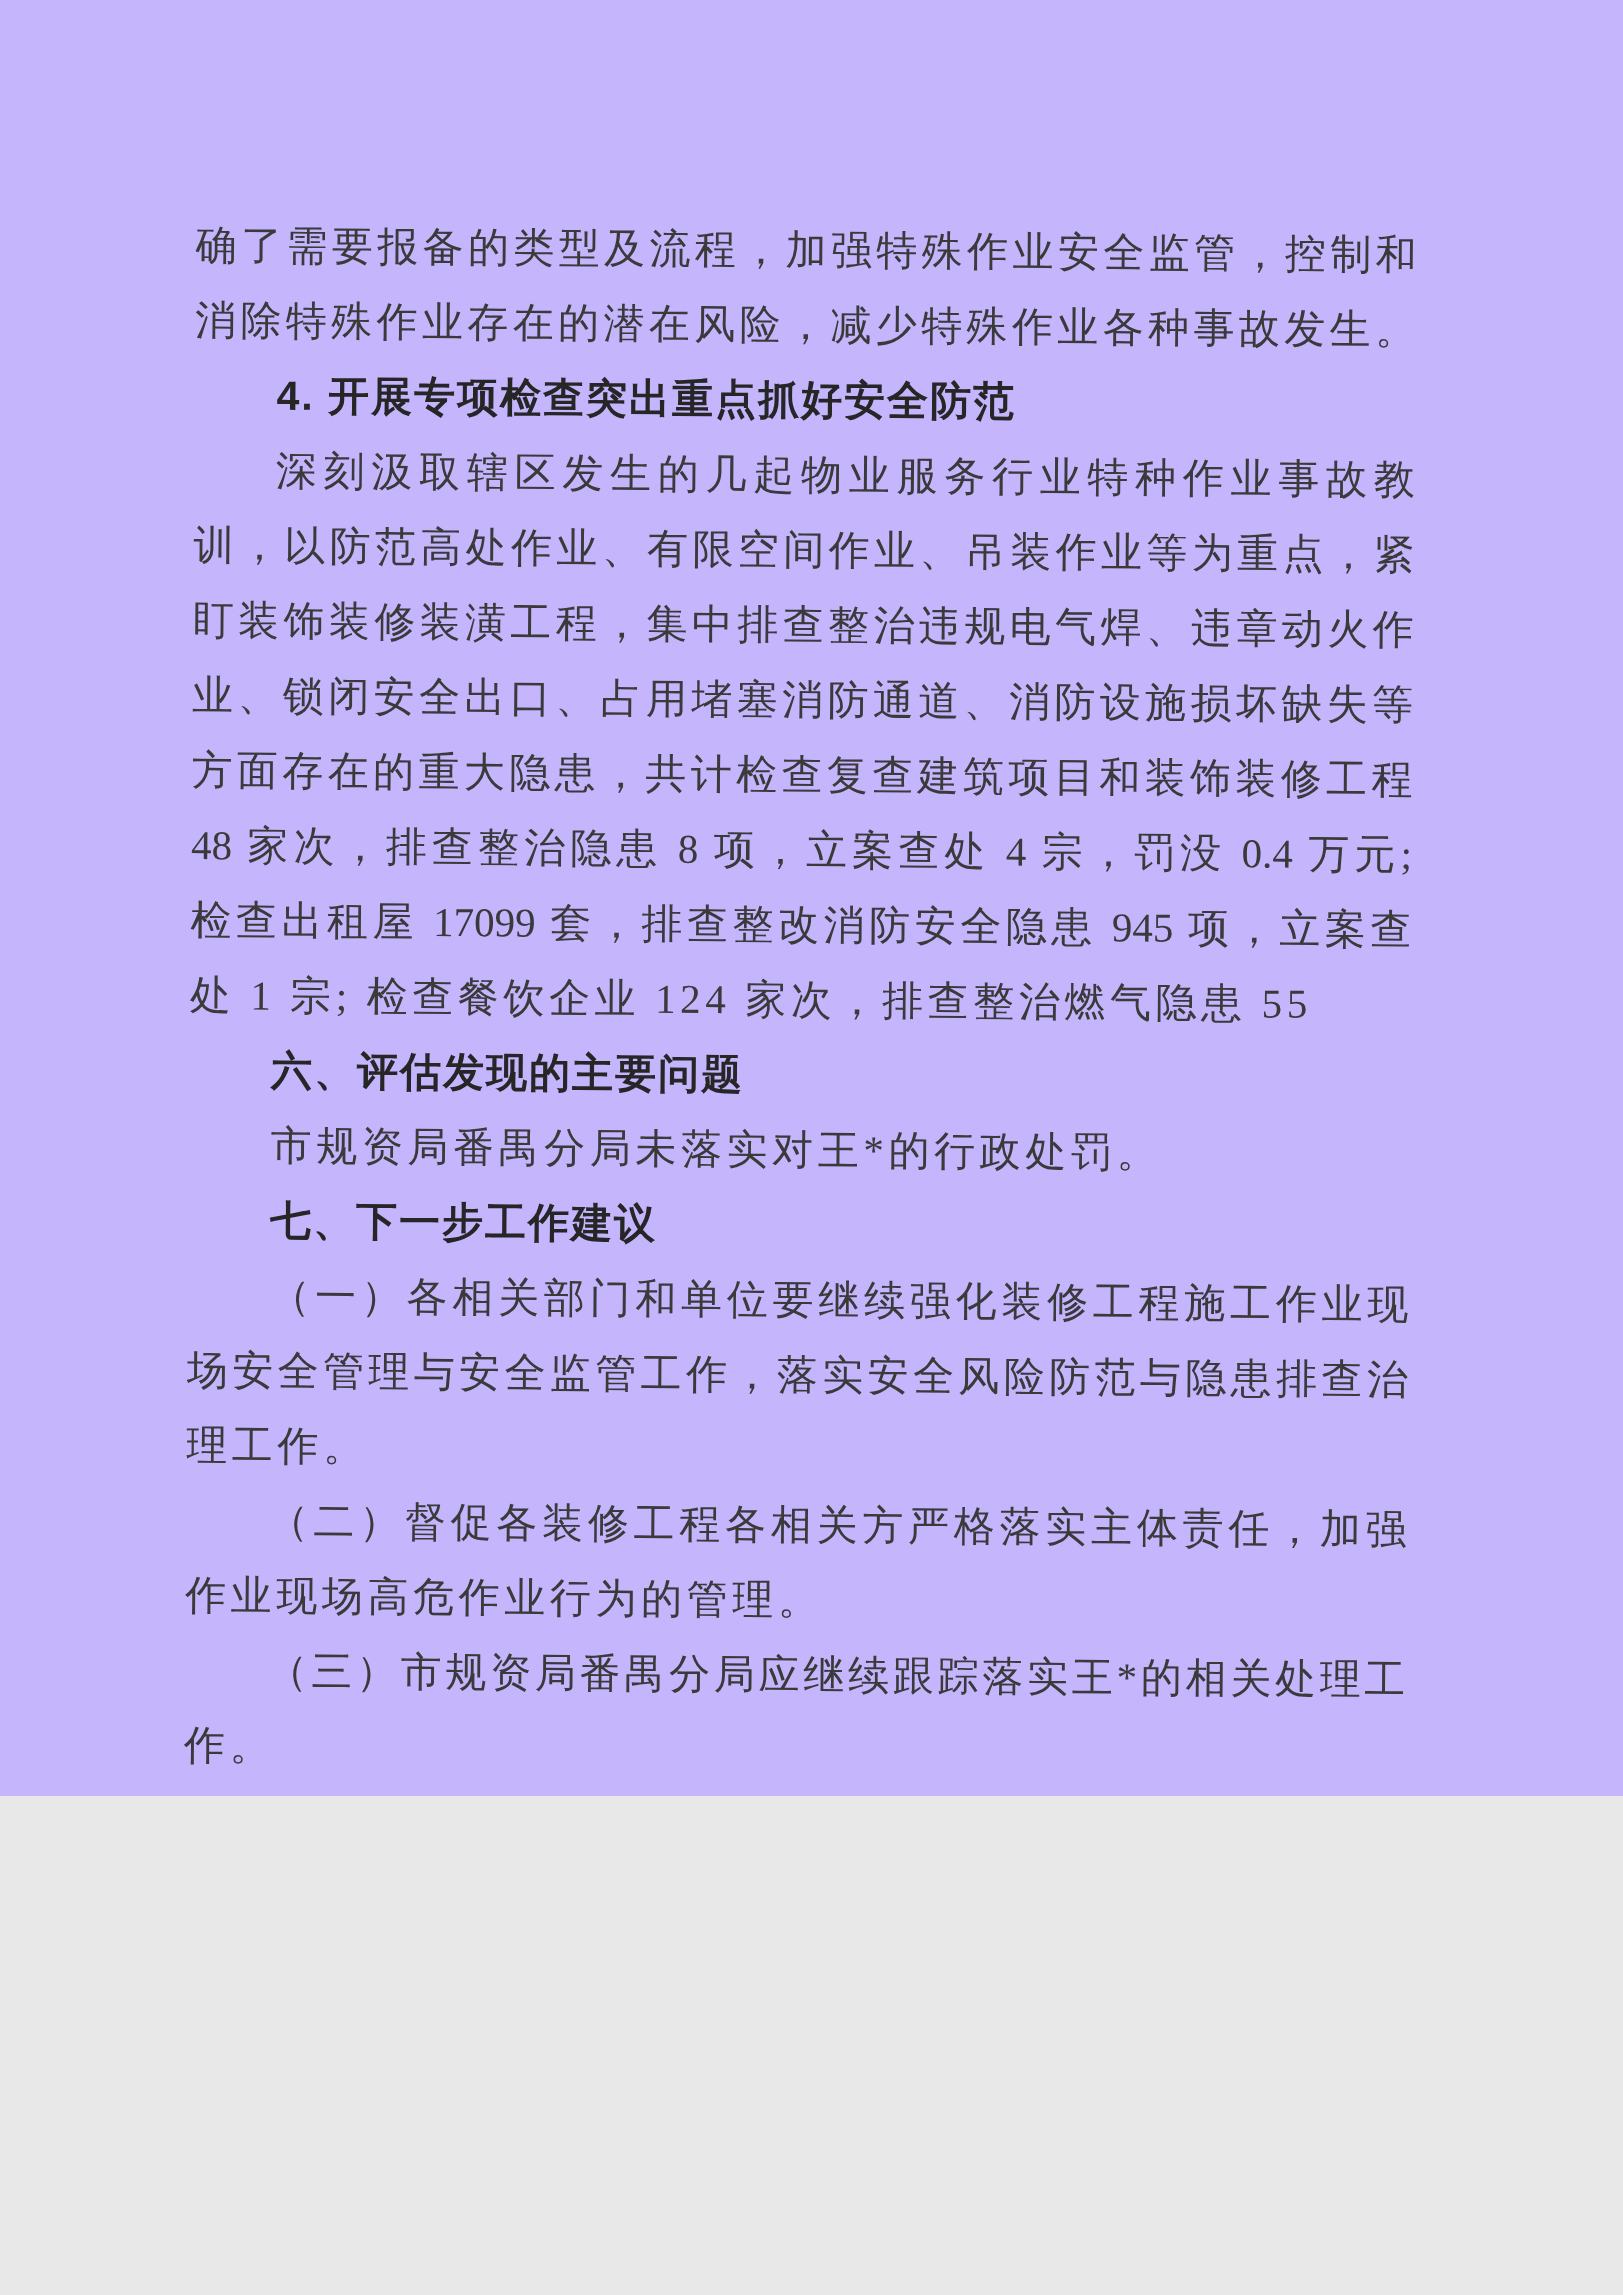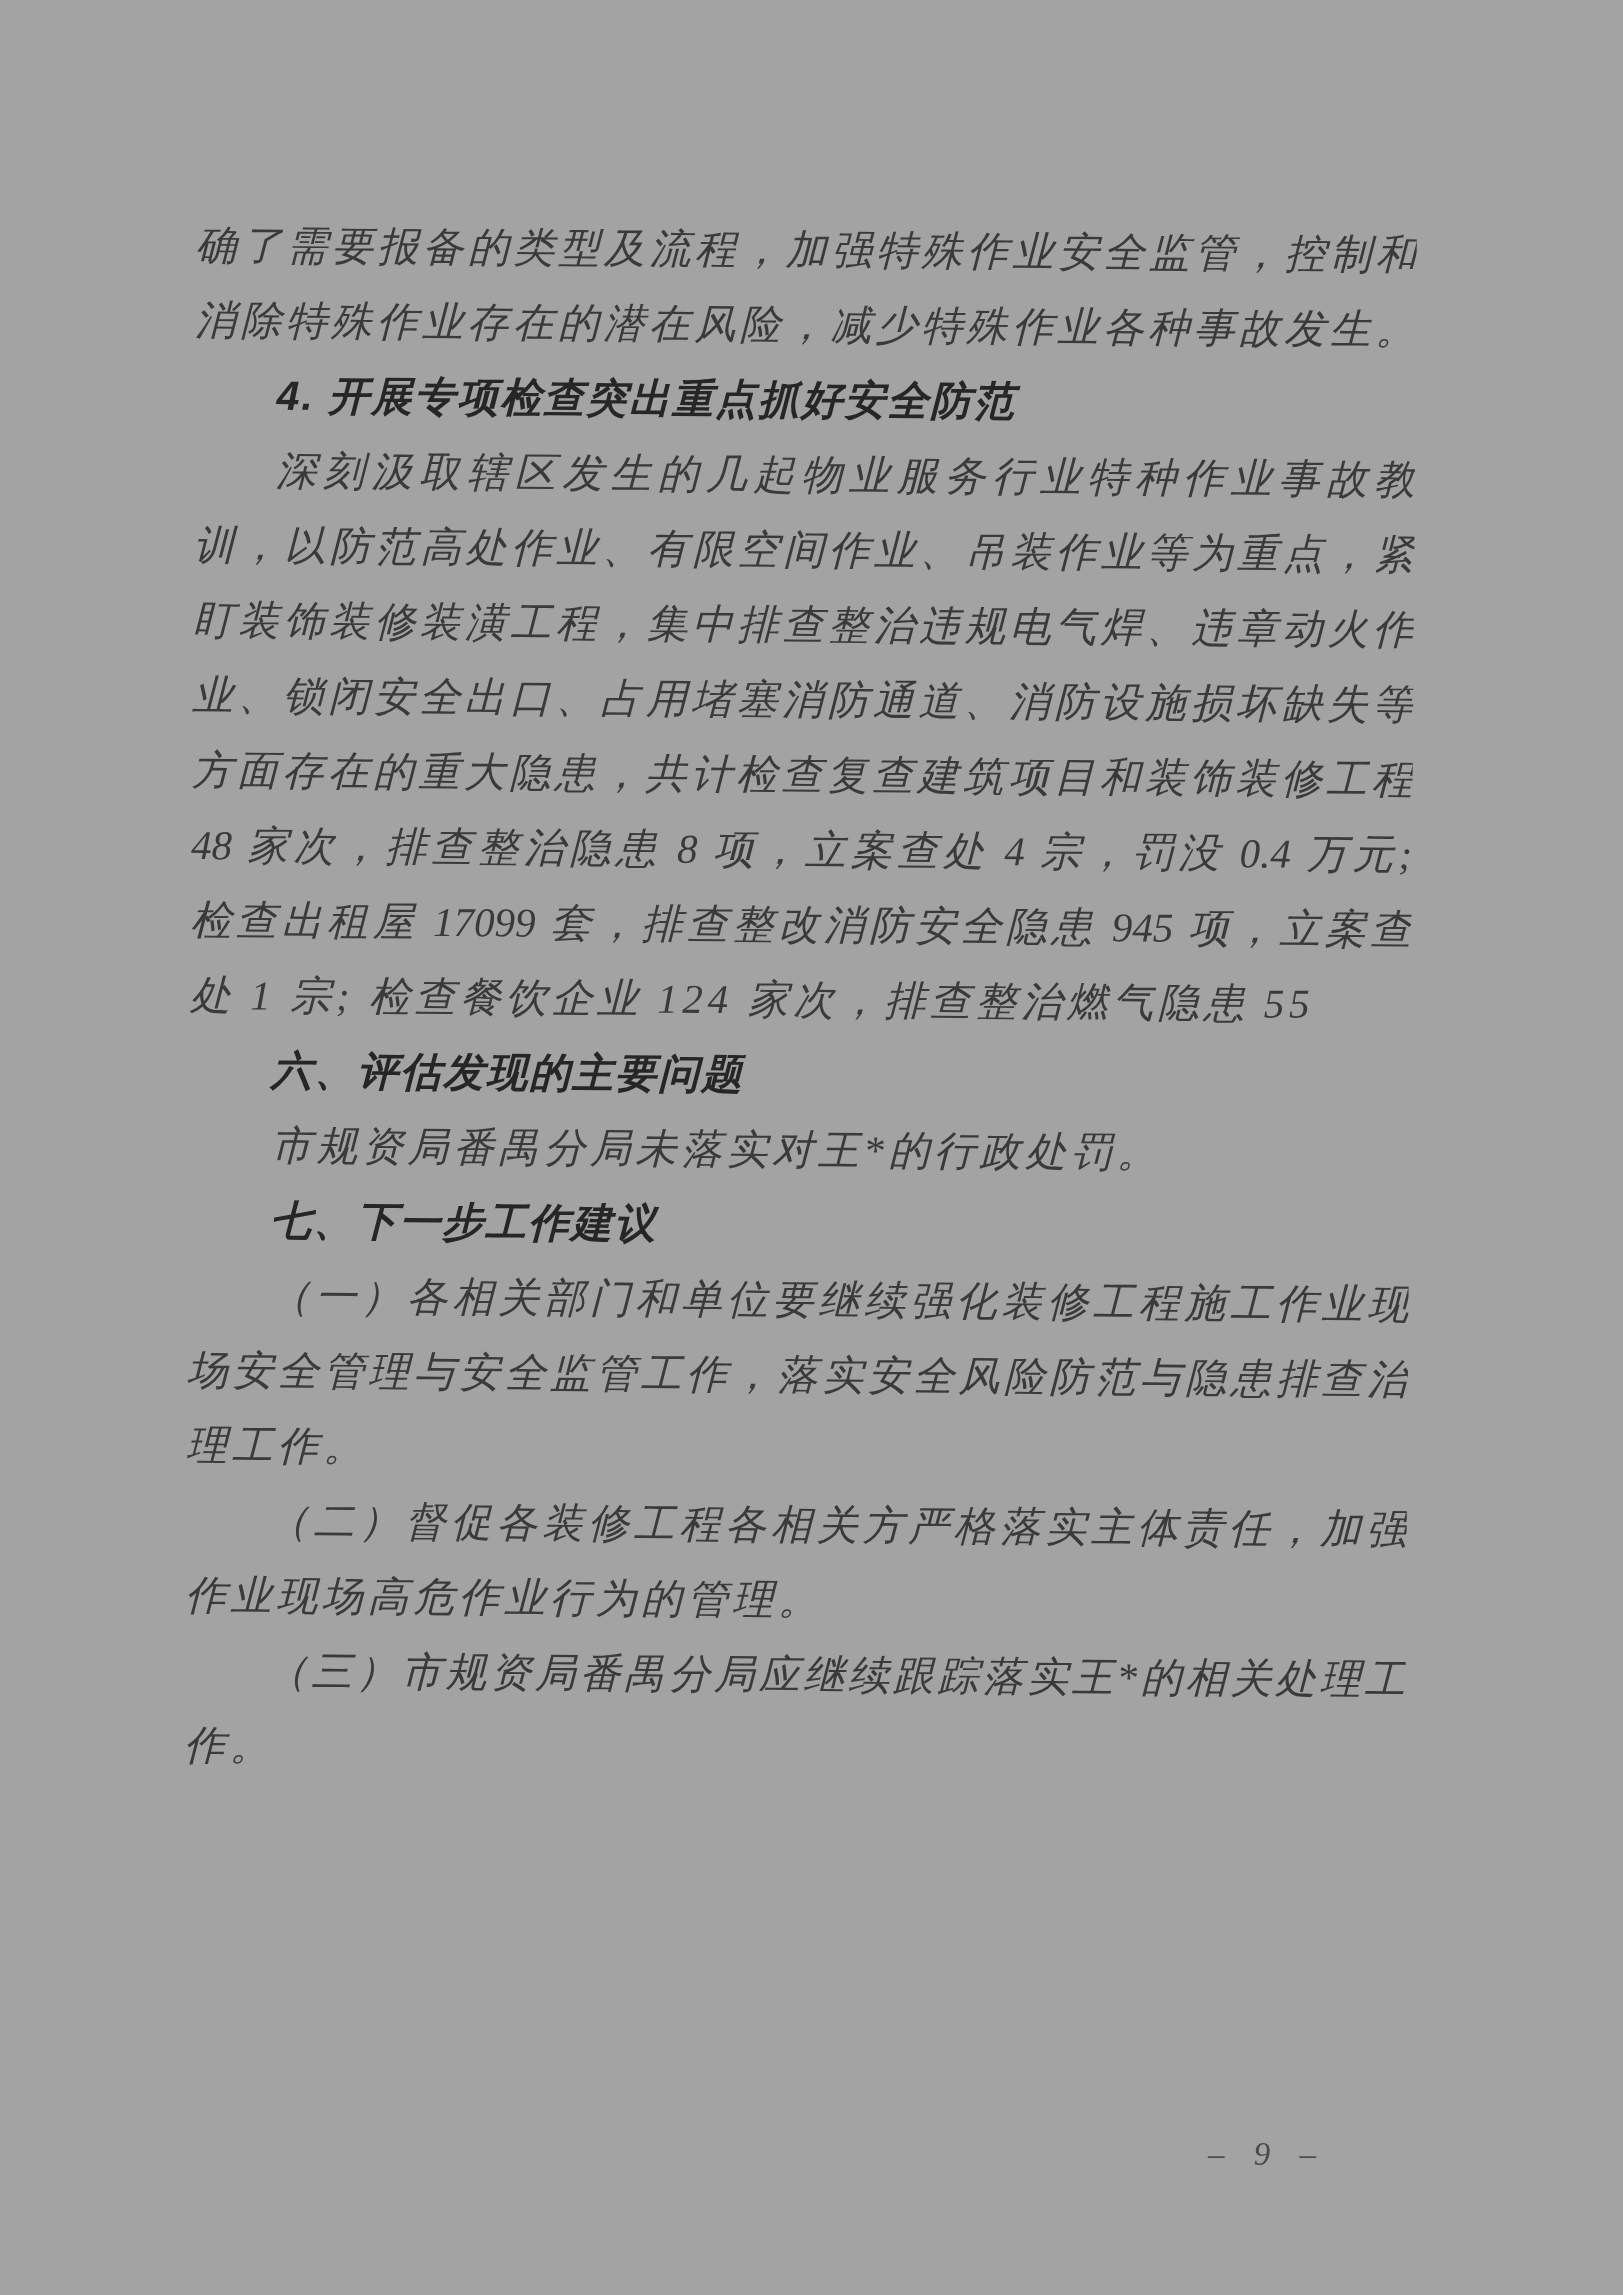--- a/index.html
+++ b/index.html
@@ -3,25 +3,24 @@
 <meta charset="utf-8">
 <style>
   html, body {
     margin: 0;
     padding: 0;
     background: #e8e8e8;
   }
   .page {
     position: relative;
     width: 1623px;
-    height: 2295px;
-    background: #a3a3a3;
+    height: 1796px;
+    background: #c4b5fd;
     overflow: hidden;
     font-family: "Liberation Serif", serif;
-    font-style: italic;
   }
   .content {
     position: absolute;
     left: 196px;
     top: 208px;
     width: 1221px;
     transform: rotate(0.45deg);
     transform-origin: 0 0;
   }
   .line {

